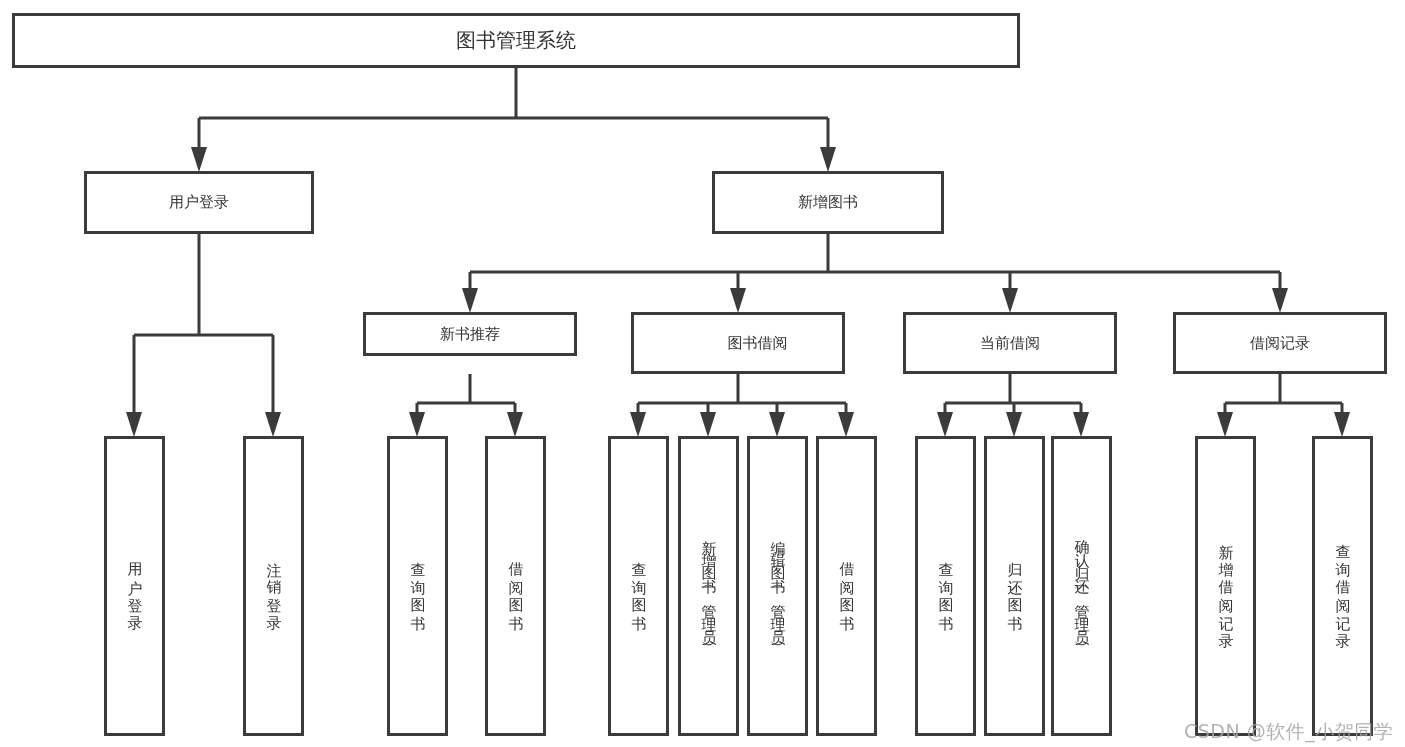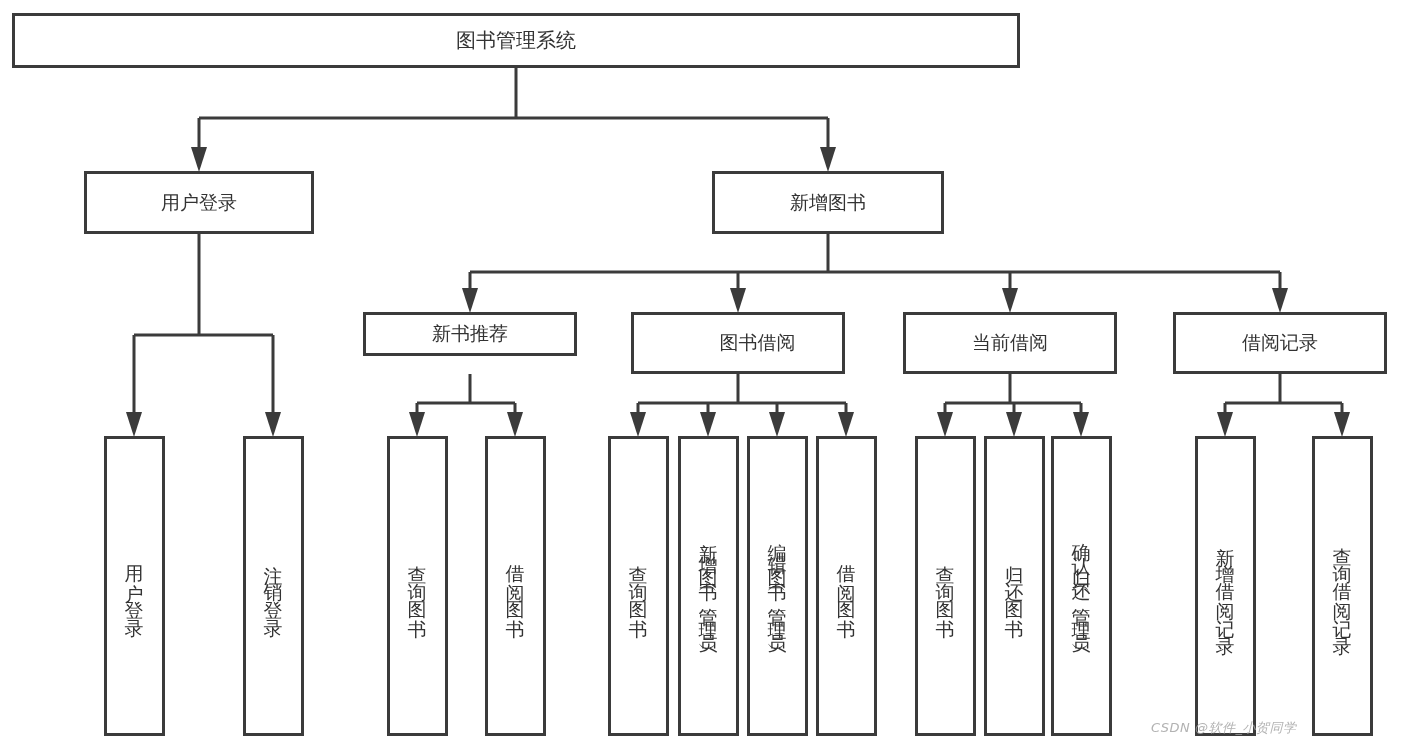--- a/index.html
+++ b/index.html
@@ -4,21 +4,21 @@
 <style>
   html,body{margin:0;padding:0;background:#ffffff;}
   .canvas{
     position:relative;width:1405px;height:747px;background:#ffffff;overflow:hidden;
     font-family:"DejaVu Sans","Liberation Sans",sans-serif;color:#333333;
   }
   svg.wires{position:absolute;left:0;top:0;z-index:1;}
   .node{
     position:absolute;box-sizing:border-box;background:#ffffff;
     border:3px solid #3b3b3b;display:flex;align-items:center;justify-content:center;
-    font-size:19px;color:#333333;z-index:2;white-space:nowrap;
+    font-size:15px;color:#333333;z-index:2;white-space:nowrap;
   }
   
   #n-root{left:12px;top:13px;width:1008px;height:55px;font-size:20px;}
   #n-user{left:84px;top:171px;width:230px;height:63px;}
   #n-book{left:712px;top:171px;width:232px;height:63px;}
   #n-l3-1{left:363px;top:312px;width:214px;height:44px;}
   #n-l3-2{left:631px;top:312px;width:214px;height:62px;padding-left:39px;}
   #n-l3-3{left:903px;top:312px;width:214px;height:62px;}
   #n-l3-4{left:1173px;top:312px;width:214px;height:62px;}
   
@@ -28,22 +28,22 @@
     letter-spacing:18px;line-height:1;display:block;
   }
   .vtext.long{letter-spacing:13px;}
   #lf1{left:104px;}  #lf2{left:243px;}
   #lf3{left:387px;}  #lf4{left:485px;}
   #lf5{left:608px;}  #lf6{left:678px;}
   #lf7{left:747px;}  #lf8{left:816px;}
   #lf9{left:915px;}  #lf10{left:984px;} #lf11{left:1051px;}
   #lf12{left:1195px;} #lf13{left:1312px;}
   .watermark{
-    position:absolute;left:1151px;top:719px;z-index:3;
-    font-size:13px;color:rgba(164,164,164,0.85);letter-spacing:0.5px;white-space:nowrap;font-style:italic;
+    position:absolute;left:1184px;top:719px;z-index:3;
+    font-size:19px;color:rgba(164,164,164,0.85);letter-spacing:0.5px;white-space:nowrap;
   }
 </style>
 </head>
 <body>
 
 <div class="canvas">
 
   <svg class="wires" width="1405" height="747" viewBox="0 0 1405 747">
     <g stroke="#3b3b3b" stroke-width="3" fill="none">
       <path d="M516 68 V118 M199 118 H828 M199 118 V148 M828 118 V148"></path>

